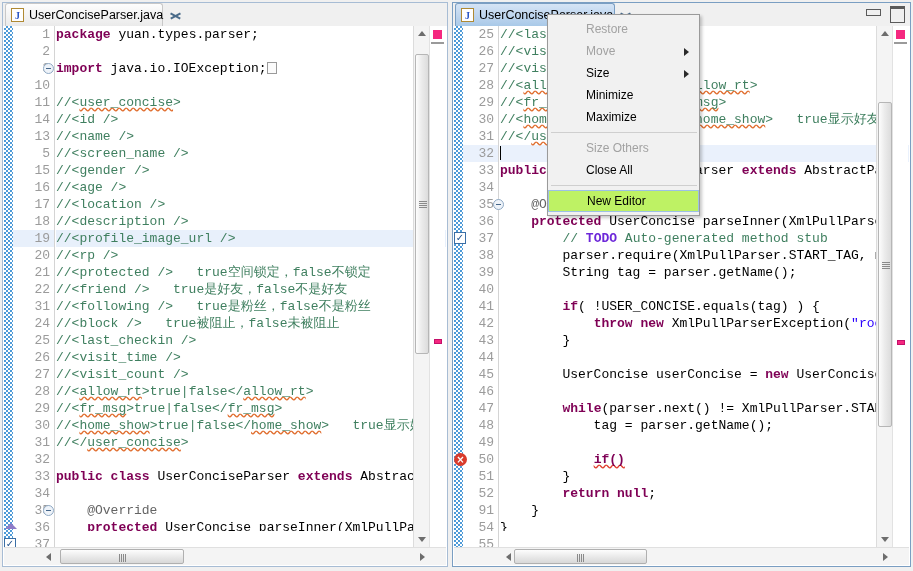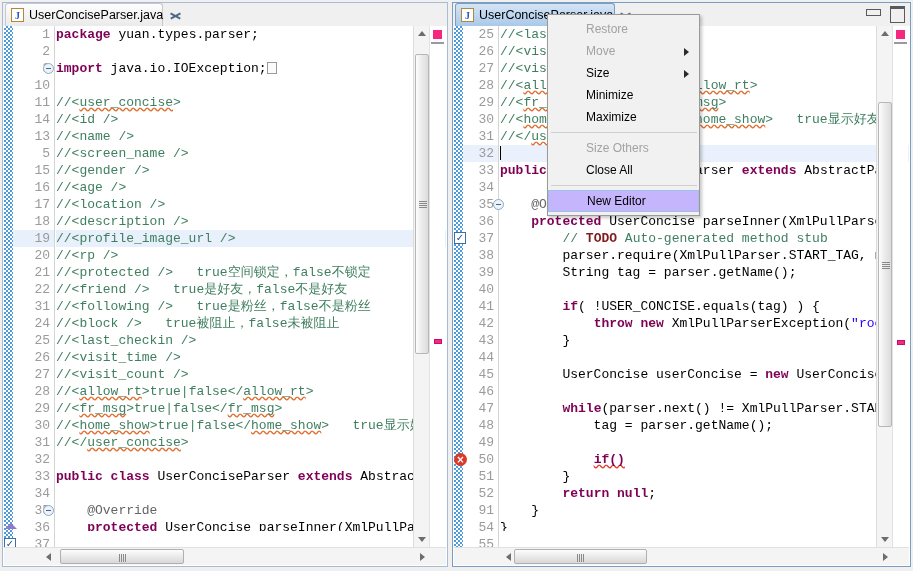--- a/index.html
+++ b/index.html
@@ -162,21 +162,21 @@
   .cl { color: #000000; white-space: pre; }
 
   .hl-line { background: #e8f0fb; }
   #pane-right .hl-line { background: #eaf1fc; }
 
   
   .kw   { color: #7f0055; font-weight: bold; }
   .cmt  { color: #3f7f5f; }
   .str  { color: #2a00ff; }
   .ann  { color: #646464; }
-  .todo { color: #7f1d1d; font-weight: bold; }
+  .todo { color: #6d28d9; font-weight: bold; }
   .plain{ color: #000000; }
   .sq   { text-decoration: underline wavy #e06c2c; text-decoration-skip-ink: none; }
   .sqr  { text-decoration: underline wavy #e03c2c; text-decoration-skip-ink: none; }
 
   
   .mk { position: absolute; left: -9px; top: 2px; width: 13px; height: 13px; }
   .mk-fold {
     left: 30px; top: 3px; width: 11px; height: 11px;
     border: 1px solid #8fa9c4; border-radius: 50%;
     background: #eef3f9;
@@ -296,21 +296,21 @@
   .mi {
     position: relative;
     height: 22px; line-height: 22px;
     padding-left: 38px; padding-right: 20px;
     font-size: 12px;
     color: #000000;
     white-space: nowrap;
   }
   .mi.disabled { color: #a2a2a2; }
   .mi.selected {
-    background: #c4b5fd;
+    background: #bef264;
     border: 1px solid #9dc0e6;
     height: 22px; line-height: 20px;
   }
   .mi-sub {
     position: absolute; right: 10px; top: 8px;
     width: 0; height: 0;
     border-top: 4px solid transparent;
     border-bottom: 4px solid transparent;
     border-left: 5px solid #2a2a2a;
   }

